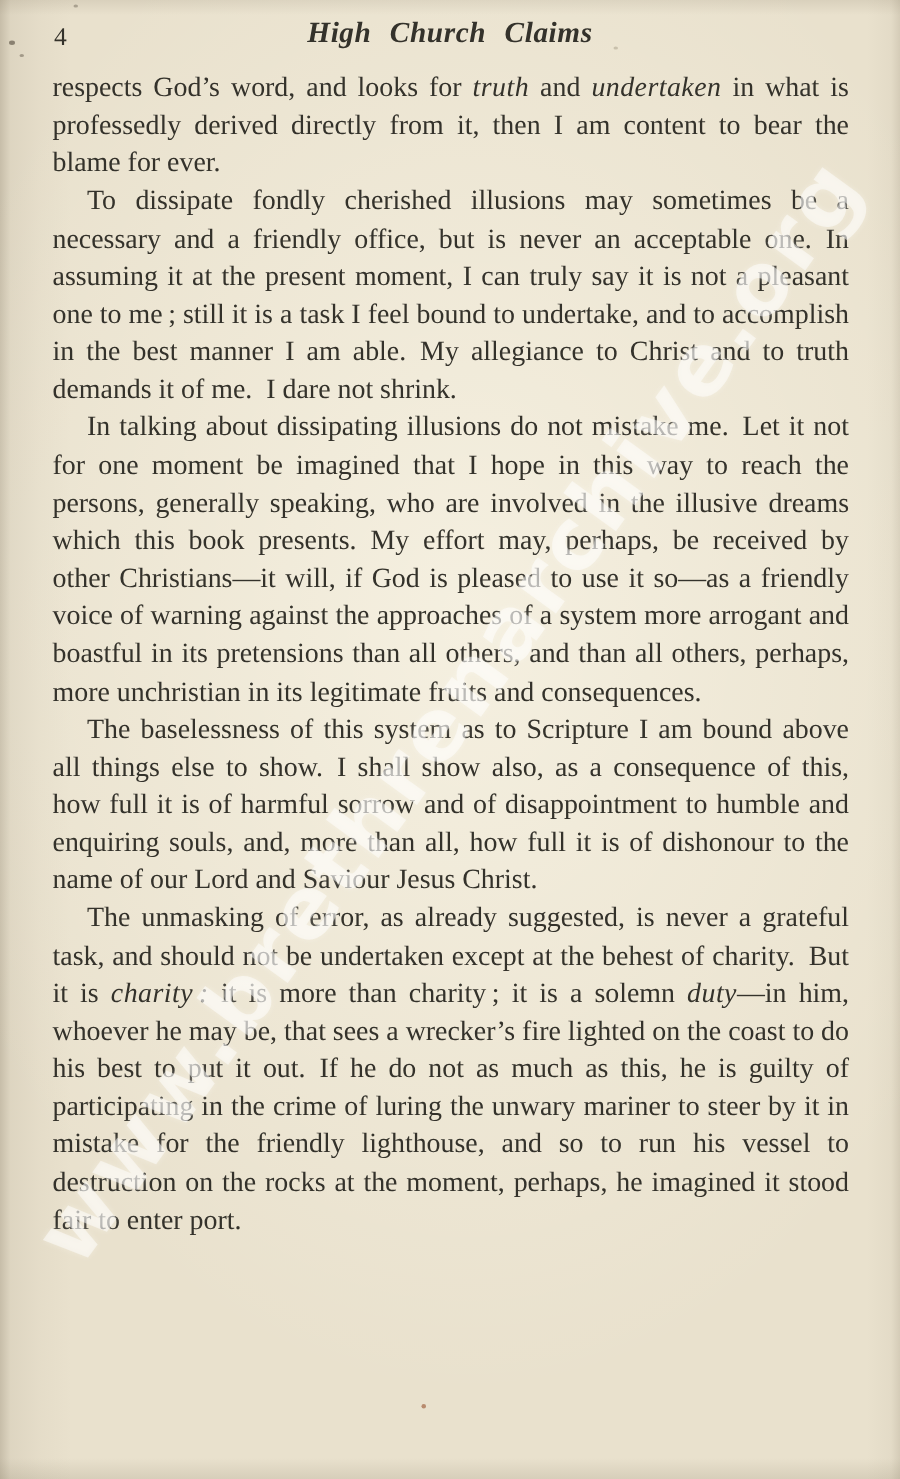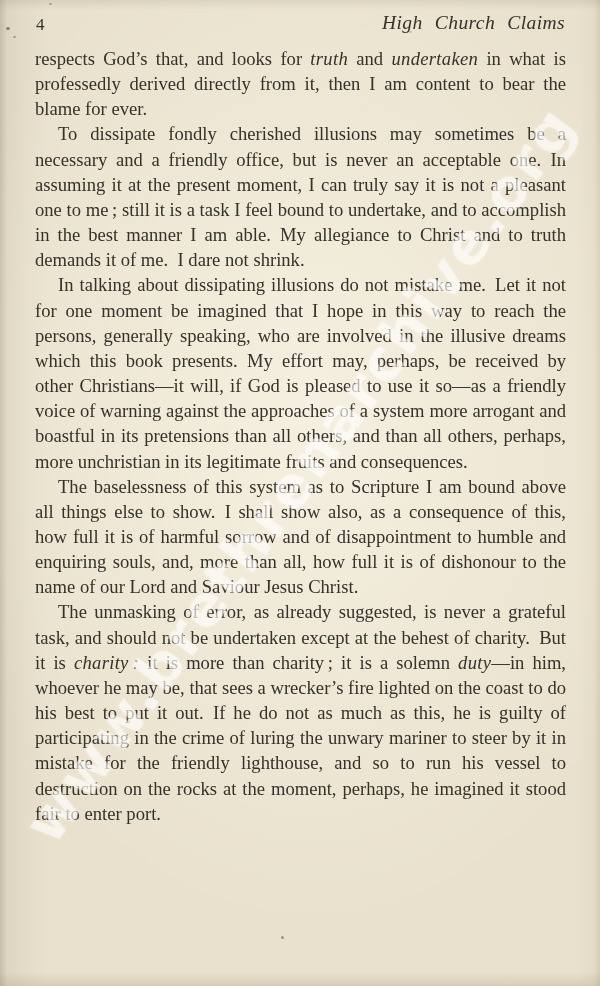--- a/index.html
+++ b/index.html
@@ -15,23 +15,23 @@
       linear-gradient(to left, rgba(120,108,86,0.18) 0px, rgba(120,108,86,0.05) 6px, rgba(120,108,86,0) 22px),
       linear-gradient(to bottom, rgba(120,108,86,0.14) 0px, rgba(120,108,86,0) 10px),
       linear-gradient(to top, rgba(120,108,86,0.16) 0px, rgba(120,108,86,0) 14px),
       #e9e1cd;
     font-family: "Liberation Serif", serif;
     color: #34322b;
   }
   .header { position: absolute; top: 12px; left: 35px; right: 35px; height: 26px; }
   .pagenum { position: absolute; left: 1px; top: 3px; font-size: 17px; }
   .title {
-    display: block; text-align: right;
+    display: block; text-align: center;
     font-style: italic; font-size: 19.5px;
-    word-spacing: 7px; letter-spacing: 0.4px;
+    word-spacing: 7px; letter-spacing: 0.4px; font-weight: bold;
   }
   .text-block {
     position: absolute; top: 46px; left: 35px; width: 531px;
     font-size: 18.6px; line-height: 25.15px;
     text-align: justify;
     hyphens: auto;
     -webkit-hyphens: auto;
   }
   .para { margin: 0; padding: 0; }
   .para.indent { text-indent: 23px; }
@@ -64,21 +64,21 @@
   <div class="speck s3"></div>
   <div class="speck s4"></div>
   <div class="speck s5"></div>
 
   <header class="header">
     <span class="pagenum">4</span>
     <span class="title">High Church Claims</span>
   </header>
 
   <main class="text-block">
-      <p class="para"><span>respects God’s that, and looks for </span><em>truth</em><span> and </span><em>undertaken</em><span> in what is professedly derived directly from it, then I am content to bear the blame for ever.</span></p>
+      <p class="para"><span>respects God’s word, and looks for </span><em>truth</em><span> and </span><em>undertaken</em><span> in what is professedly derived directly from it, then I am content to bear the blame for ever.</span></p>
       <p class="para indent"><span>To dissipate fondly cherished illusions may sometimes be a necessary and a friendly office, but is never an acceptable one. In assuming it at the present moment, I can truly say it is not a pleasant one to me ; still it is a task I feel bound to undertake, and to accomplish in the best manner I am able. My allegiance to Christ and to truth demands it of me. I dare not shrink.</span></p>
       <p class="para indent"><span>In talking about dissipating illusions do not mistake me. Let it not for one moment be imagined that I hope in this way to reach the persons, generally speaking, who are involved in the illusive dreams which this book presents. My effort may, perhaps, be received by other Christians—it will, if God is pleased to use it so—as a friendly voice of warning against the approaches of a system more arrogant and boastful in its pretensions than all others, and than all others, perhaps, more unchristian in its legitimate fruits and consequences.</span></p>
       <p class="para indent"><span>The baselessness of this system as to Scripture I am bound above all things else to show. I shall show also, as a consequence of this, how full it is of harmful sorrow and of disappointment to humble and enquiring souls, and, more than all, how full it is of dishonour to the name of our Lord and Saviour Jesus Christ.</span></p>
       <p class="para indent"><span>The unmasking of error, as already suggested, is never a grateful task, and should not be undertaken except at the behest of charity. But it is </span><em>charity :</em><span> it is more than charity ; it is a solemn </span><em>duty</em><span>—in him, whoever he may be, that sees a wrecker’s fire lighted on the coast to do his best to put it out. If he do not as much as this, he is guilty of participating in the crime of luring the unwary mariner to steer by it in mistake for the friendly lighthouse, and so to run his vessel to destruction on the rocks at the moment, perhaps, he imagined it stood fair to enter port.</span></p>
     </main>
 
   <div class="watermark">www.brethrenarchive.org</div>
 </div>
 
 </body></html>

